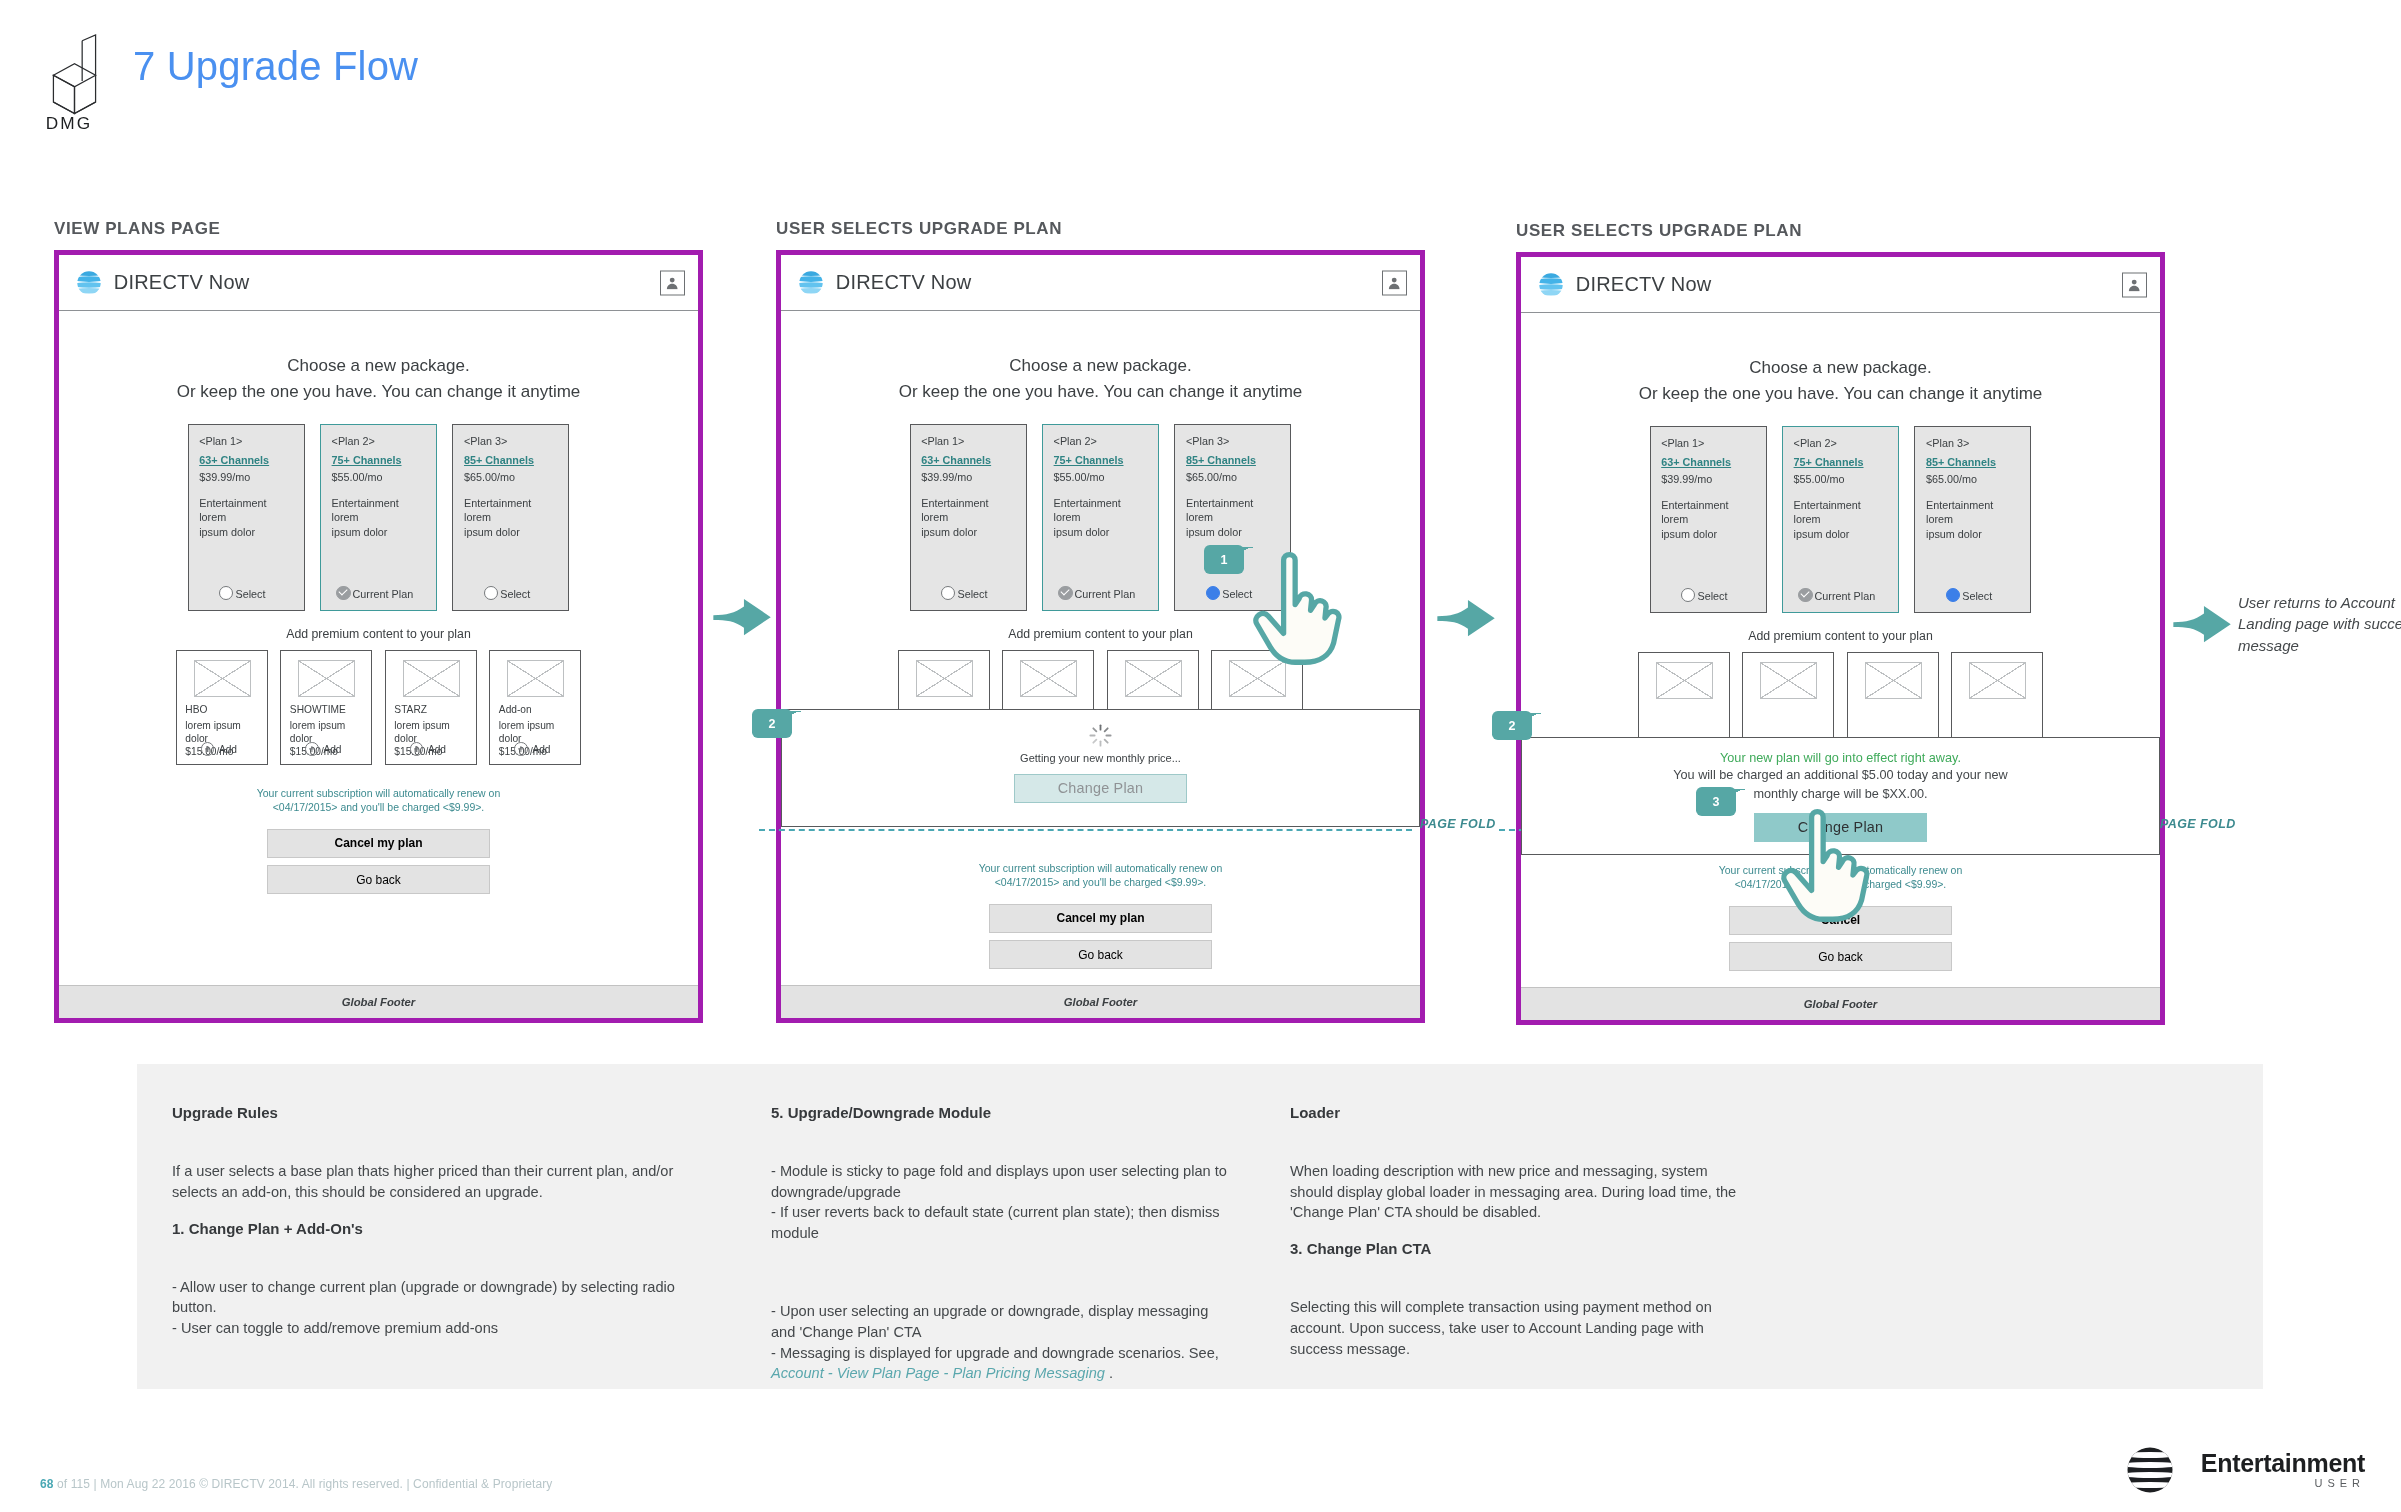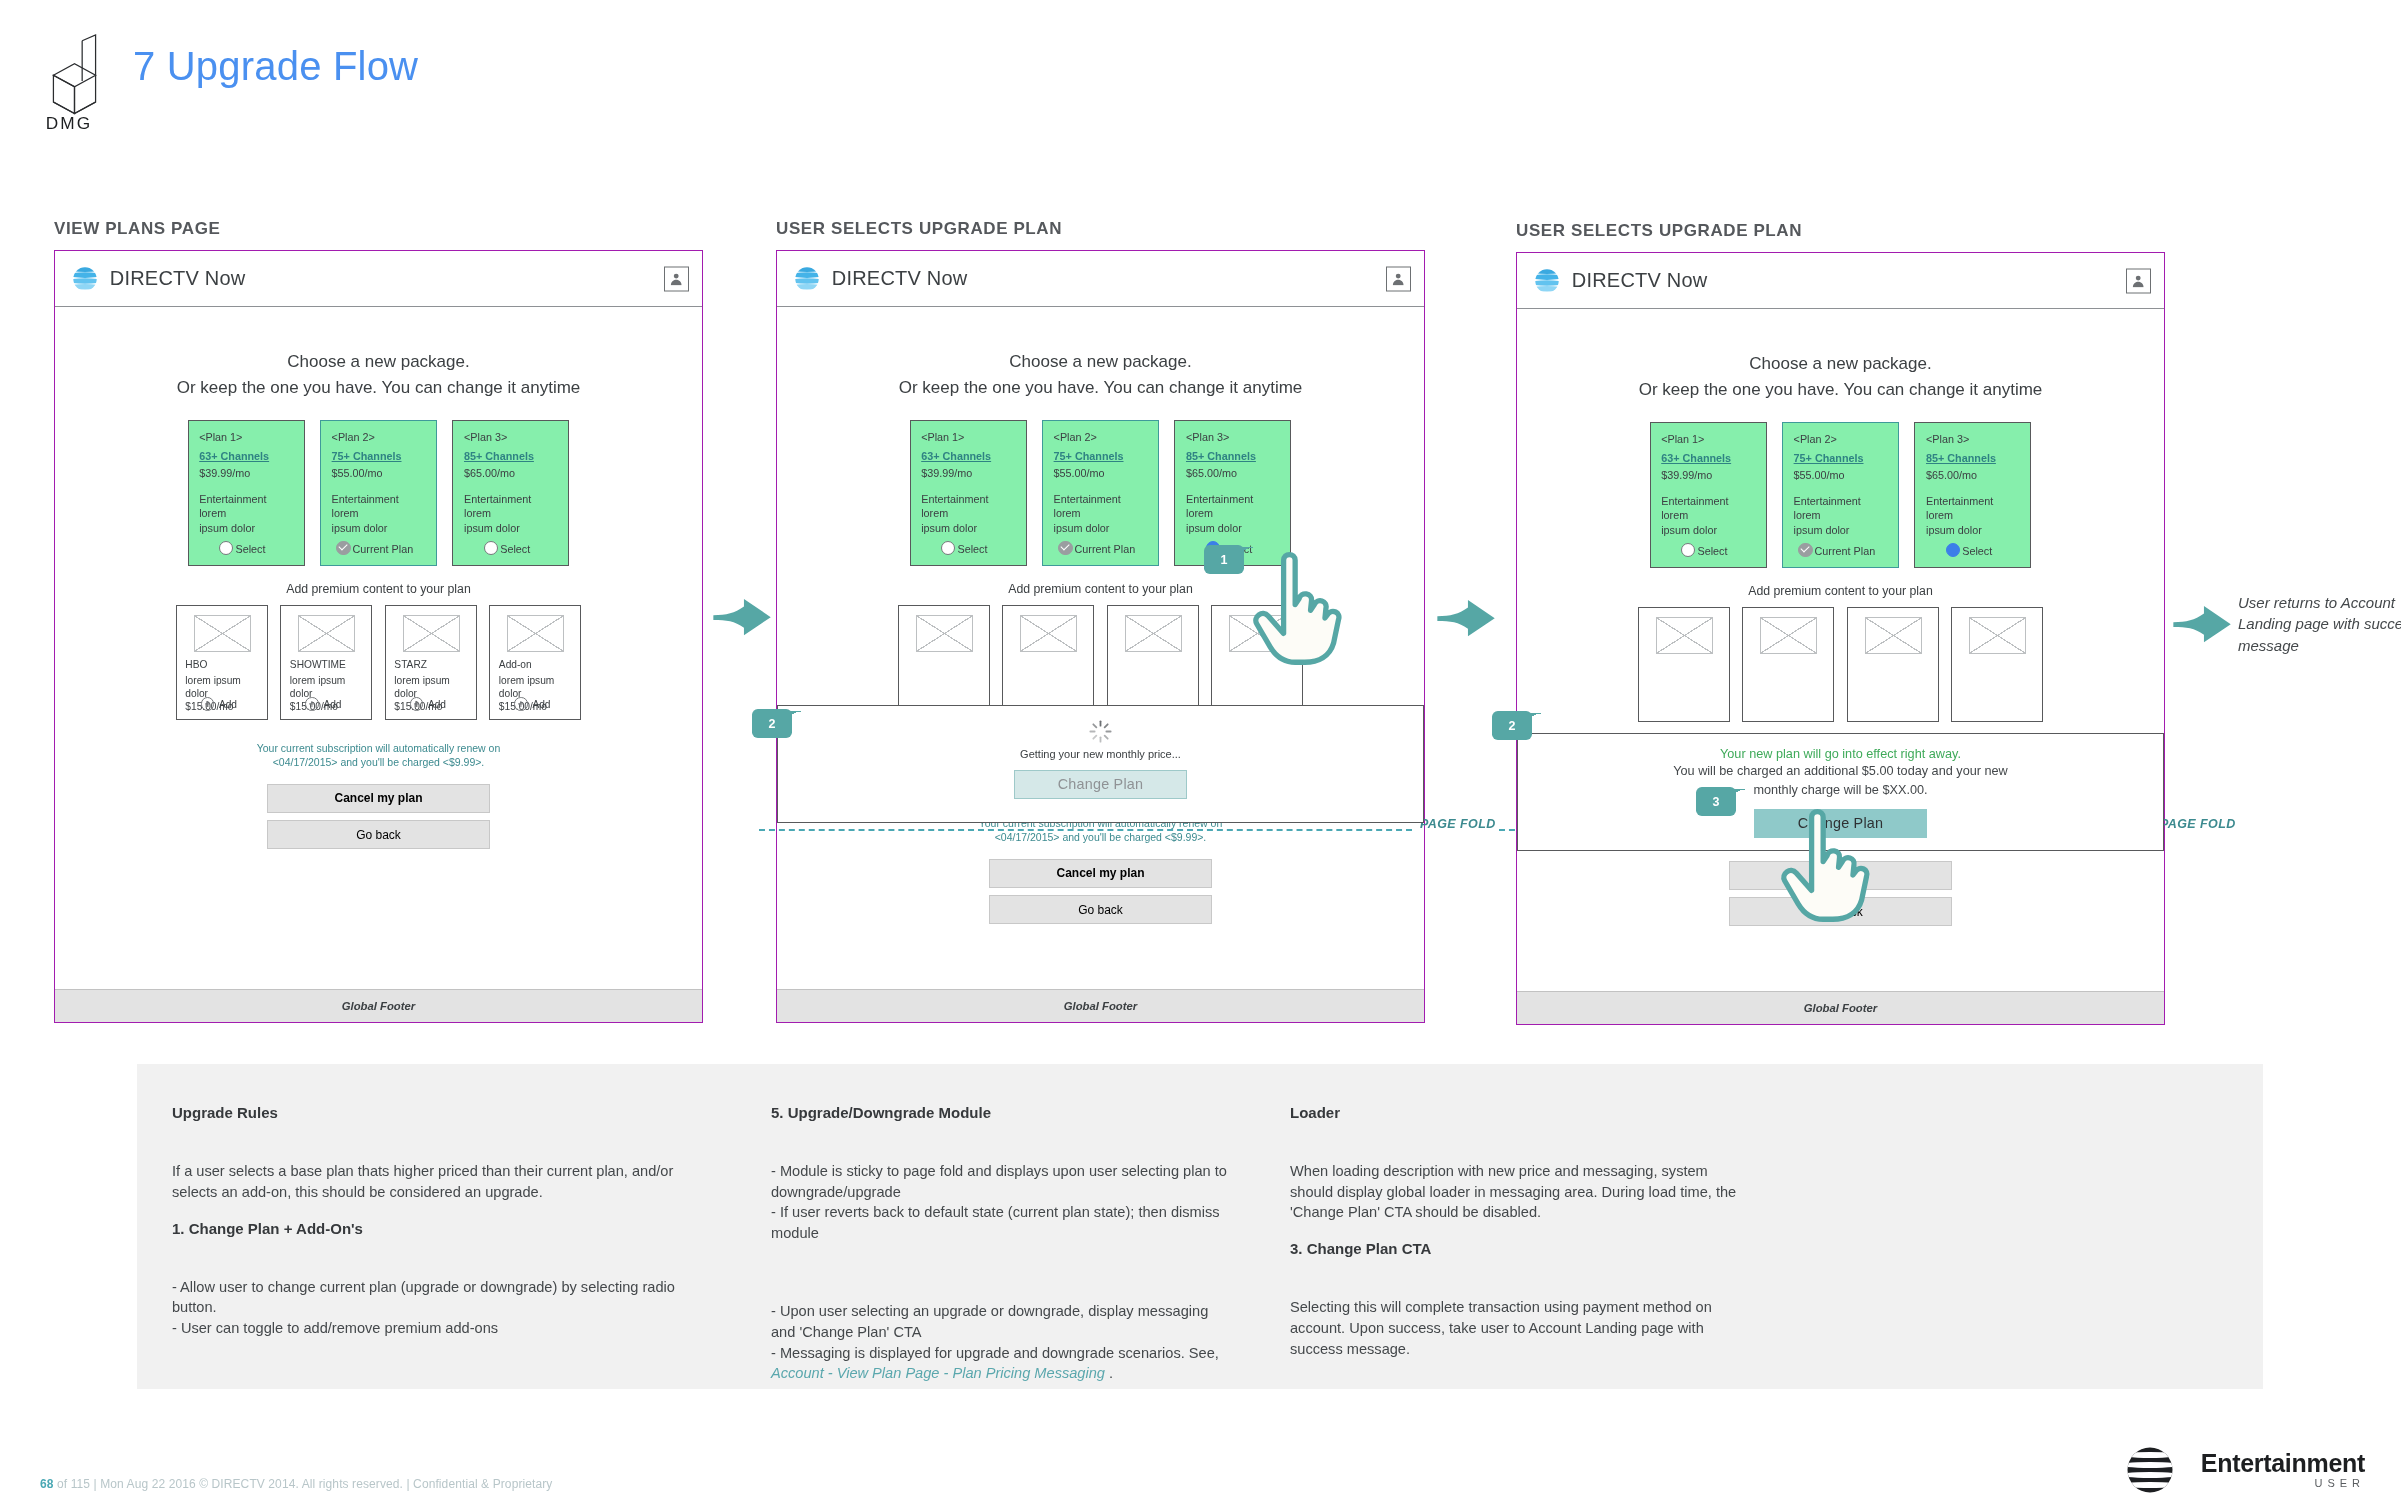--- a/index.html
+++ b/index.html
@@ -18,21 +18,21 @@
     font-size: 40px; color: #4a90f0; font-weight: 400; letter-spacing: 0.2px;
   }
 
   
   .section-caption {
     position: absolute; font-size: 17px; font-weight: bold;
     color: #55585c; letter-spacing: 0.6px;
   }
 
   
-  .screen { position: absolute; background:#fff; border:1px solid #a21caf; }
+  .screen { position: absolute; background:#fff; border:5px solid #a21caf; }
   .screen-header {
     position: relative; height: 56px; border-bottom: 1px solid #8e9195;
     display: flex; align-items: center; padding: 0 17.3px;
   }
   .att-globe { width: 26px; height: 26px; flex: 0 0 26px; margin-right: 11.5px; }
   .brand-name { font-size: 20px; color: #3c4043; letter-spacing: 0.2px; }
   .avatar-box {
     position:absolute; right: 13.4px; top: 50%; transform: translateY(-50%);
     width: 25px; height: 25px; border: 1.4px solid #6d7073;
     display: flex; align-items: center; justify-content: center;
@@ -42,21 +42,21 @@
   .screen-body { position: relative; padding-top: 21px; }
 
   .headline {
     text-align: center; color: #3c4043; font-size: 17px;
     line-height: 1.52; margin: 21px 0 19px 0;
   }
 
   
   .plan-row { display: flex; justify-content: center; gap: 15.4px; }
   .plan-card {
-    width: 117px; height: 146px; border: 1.5px solid #58595b; background:#86efac;
+    width: 117px; height: 187px; border: 1.5px solid #58595b; background:#e5e5e5;
     padding: 10.6px 9.6px 7.7px 10.6px; position: relative;
   }
   .plan-card.current { border-color: #3f9a9a; }
   .plan-name { font-size: 10.8px; color: #3c4043; margin-bottom: 6.7px; }
   .plan-channels {
     font-size: 10.8px; color: #2f8383; font-weight: bold;
     text-decoration: underline; margin-bottom: 4.8px;
   }
   .plan-price { font-size: 10.8px; color: #3c4043; margin-bottom: 13.4px; }
   .plan-desc { font-size: 10.8px; color: #3c4043; line-height: 1.32; }

